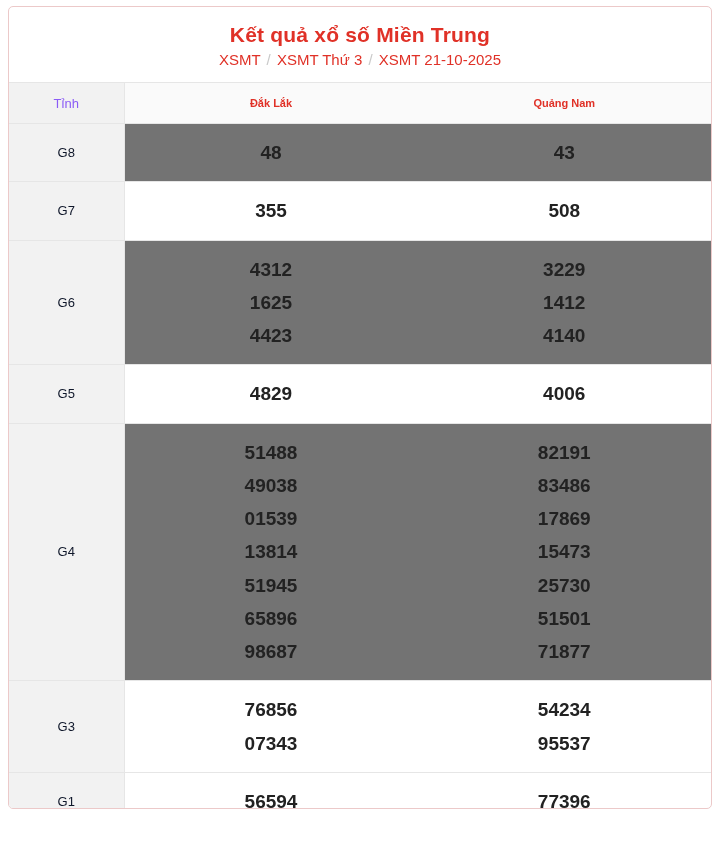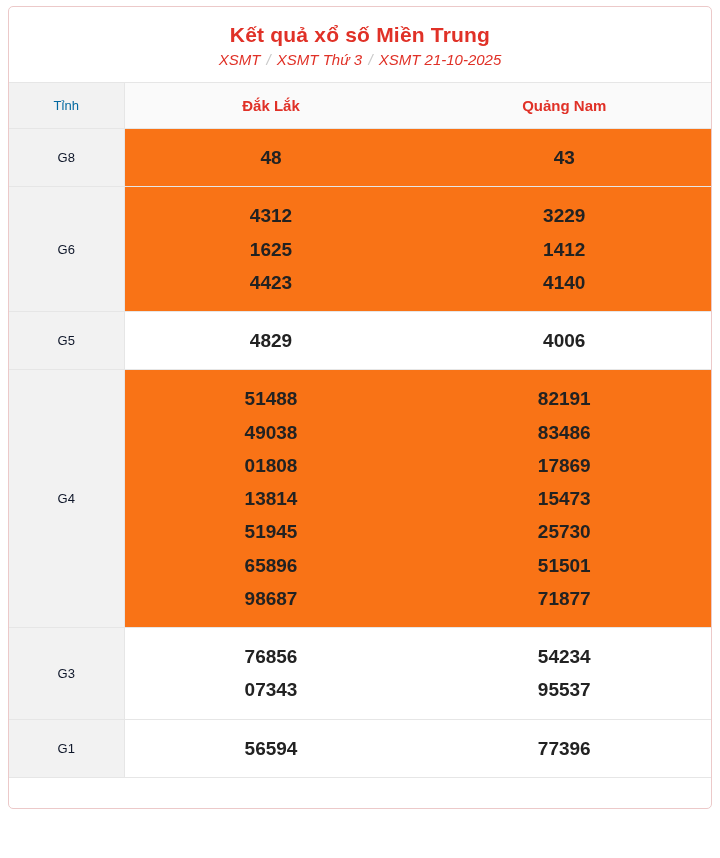--- a/index.html
+++ b/index.html
@@ -35,21 +35,20 @@
     font-weight: bold;
     letter-spacing: 0.2px;
     padding-top: 16px;
     padding-bottom: 4px;
   }
   .subtitle {
     text-align: center;
     color: #e03127;
     font-size: 15px;
     padding-bottom: 14px;
-    font-style: italic;
   }
   .subtitle .sep { color: #c9c9c9; padding: 0 2px; }
   table.results {
     width: 100%;
     border-collapse: collapse;
     table-layout: fixed;
   }
   table.results th, table.results td {
     border-top: 1px solid #e6e6e6;
     border-bottom: 1px solid #e6e6e6;
@@ -59,31 +58,31 @@
   table.results th.col-prov,
   table.results td.col-prov {
     width: 115px;
     background: #f2f2f2;
     color: #0f172a;
     font-size: 13px;
     font-weight: normal;
     border-right: 1px solid #e6e6e6;
   }
   table.results th.col-prov {
-    color: #0369a1;
+    color: #8b5cf6;
     font-size: 13px;
   }
   table.results th.prov-name {
     color: #e03127;
-    font-size: 15px;
+    font-size: 11px;
     font-weight: bold;
     padding: 14px 4px;
     background: #fafafa;
   }
-  .row-shade td { background: #f97316; }
+  .row-shade td { background: #737373; }
   .row-shade td.col-prov { background: #ececec; }
   td.nums {
     padding: 12px 4px;
     color: #222;
     font-size: 19px;
     font-weight: bold;
     line-height: 1.75;
   }
   td.nums .n { display: block; }
 </style>
@@ -114,20 +113,29 @@
       <tbody>
           <tr class="row-shade">
             <td class="col-prov">G8</td>
             <td class="nums">
               <span class="n">48</span>
             </td>
             <td class="nums">
               <span class="n">43</span>
             </td>
           </tr>
+          <tr>
+            <td class="col-prov">G7</td>
+            <td class="nums">
+              <span class="n">355</span>
+            </td>
+            <td class="nums">
+              <span class="n">508</span>
+            </td>
+          </tr>
           <tr class="row-shade">
             <td class="col-prov">G6</td>
             <td class="nums">
               <span class="n">4312</span>
               <span class="n">1625</span>
               <span class="n">4423</span>
             </td>
             <td class="nums">
               <span class="n">3229</span>
               <span class="n">1412</span>
@@ -141,21 +149,21 @@
             </td>
             <td class="nums">
               <span class="n">4006</span>
             </td>
           </tr>
           <tr class="row-shade">
             <td class="col-prov">G4</td>
             <td class="nums">
               <span class="n">51488</span>
               <span class="n">49038</span>
-              <span class="n">01808</span>
+              <span class="n">01539</span>
               <span class="n">13814</span>
               <span class="n">51945</span>
               <span class="n">65896</span>
               <span class="n">98687</span>
             </td>
             <td class="nums">
               <span class="n">82191</span>
               <span class="n">83486</span>
               <span class="n">17869</span>
               <span class="n">15473</span>

